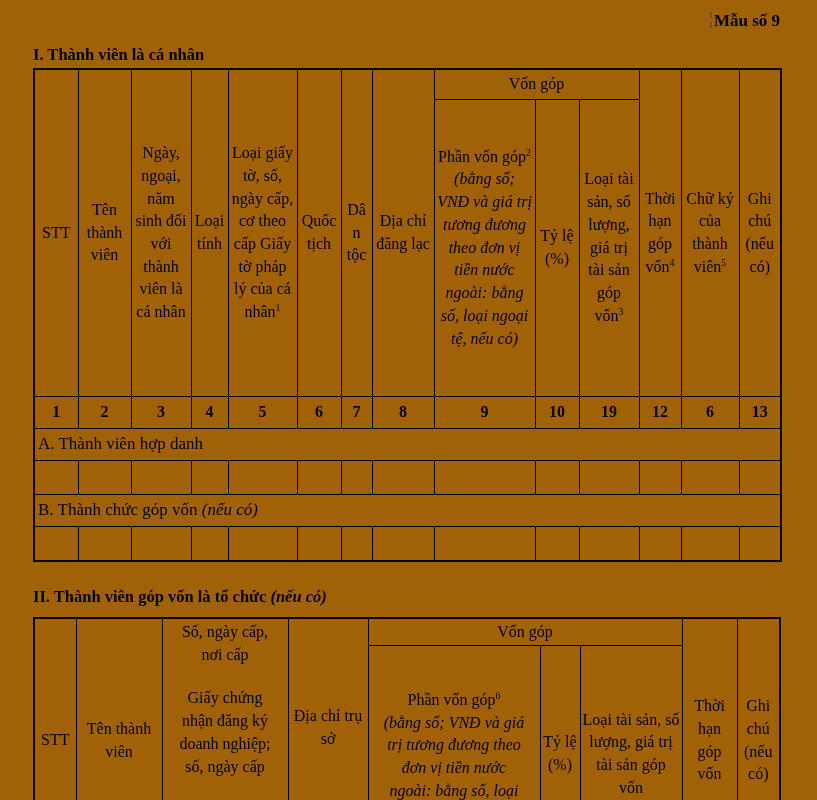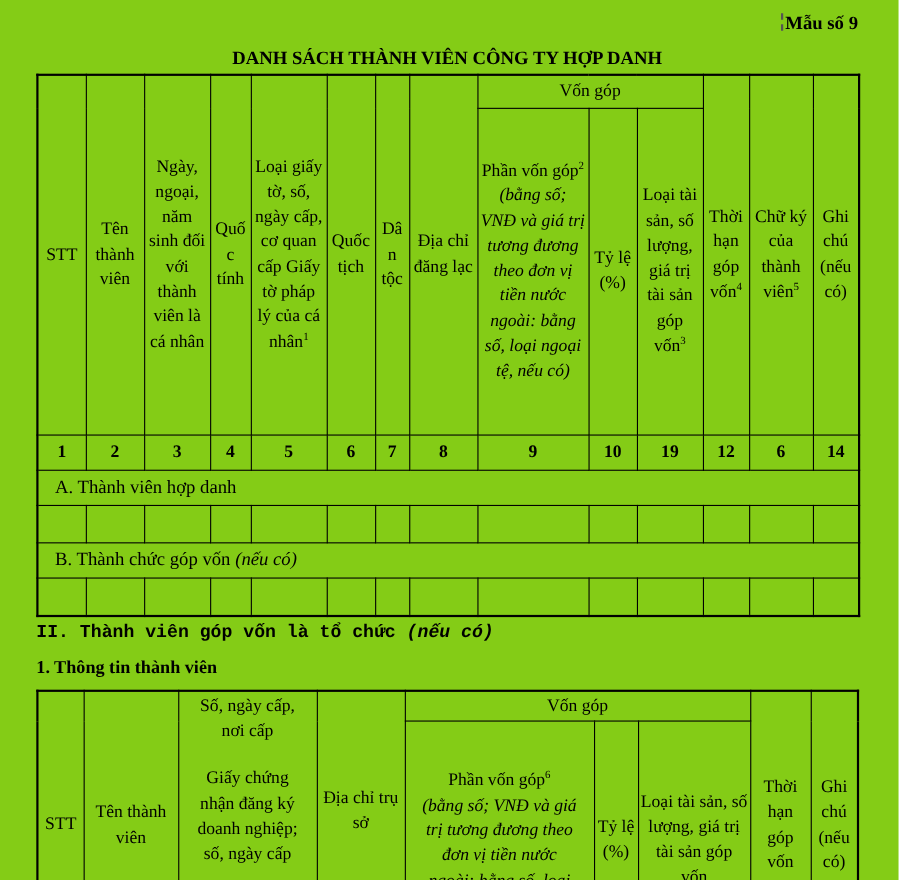--- a/index.html
+++ b/index.html
@@ -1,21 +1,21 @@
 <!DOCTYPE html>
 <html><head>
 <meta charset="utf-8">
 <style>
   html, body { margin: 0; padding: 0; background: #fff; }
   .page {
     position: relative;
     width: 817px;
     height: 800px;
     overflow: hidden;
-    background: #84cc16;
+    background: #a16207;
     color: #000000;
     font-family: "Liberation Serif", "DejaVu Serif", serif;
   }
   .content { margin-left: 33px; width: 747px; }
 
   .form-label {
     padding-top: 10px;
     text-align: right;
     font-weight: bold;
     font-size: 17px;
@@ -35,21 +35,21 @@
     font-weight: bold;
     font-size: 17px;
     line-height: 22px;
   }
   .sec-heading {
     margin-top: 12px;
     font-weight: bold;
     font-size: 16.5px;
     line-height: 21px;
   }
-  .sec-heading.tight { margin-top: 3px; font-family: Liberation Mono, monospace; }
+  .sec-heading.tight { margin-top: 24px; }
   .sub-heading {
     margin-top: 11px;
     font-weight: bold;
     font-size: 16.5px;
     line-height: 21px;
   }
 
   table {
     border-collapse: collapse;
     table-layout: fixed;
@@ -70,42 +70,42 @@
 
   .t1 { margin-top: 3px; width: 749px; }
   .t2 { margin-top: 10px; width: 748px; }
 
   .row-vg td.vg-cell { height: 29px; }
   .row-main > td { height: 296px; }
   .row-num td { height: 31px; font-weight: bold; }
   .row-band td {
     height: 31px;
     text-align: left;
-    padding-left: 15px;
+    padding-left: 3px;
     font-size: 17px;
   }
   .row-empty td { height: 33px; }
 
   .t2 .row-vg2 td.vg-cell { height: 26px; }
   .t2 .row-main2 > td { height: 210px; }
   .t2 td.cert-cell { vertical-align: top; padding: 2px 8px 0 8px; }
   .t2 td.cert-cell .para2 { margin-top: 21px; }
   .t2 td.addr-cell { padding-bottom: 26px; }
   .t2 td.cap-cell { padding: 6px 12px 0 12px; vertical-align: middle; }
 </style>
 </head>
 <body>
 
 <div class="page">
   <div class="content">
 
     <div class="form-label"><span class="cursor-mark"></span><span>Mẫu số 9</span></div>
 
-    <div class="doc-title">DANH SÁCH THÀNH VIÊN CÔNG TY HỢP DANH</div>
-
+
+    <div class="sec-heading">I. Thành viên là cá nhân</div>
 
     <table class="t1">
       <colgroup>
         <col style="width:44px">
           <col style="width:53px">
           <col style="width:60px">
           <col style="width:37px">
         <col style="width:69px">
           <col style="width:44px">
           <col style="width:31px">
@@ -115,22 +115,22 @@
           <col style="width:60px">
           <col style="width:42px">
         <col style="width:58px">
           <col style="width:42px">
       </colgroup>
       <tbody>
           <tr class="row-vg">
         <td rowspan="2">STT</td>
         <td rowspan="2">Tên thành viên</td>
         <td rowspan="2">Ngày, ngoại, năm sinh đối với thành viên là cá nhân</td>
-        <td rowspan="2">Quốc tính</td>
-        <td rowspan="2"><span>Loại giấy tờ, số, ngày cấp, cơ quan cấp Giấy tờ pháp lý của cá nhân</span><sup>1</sup></td>
+        <td rowspan="2">Loại tính</td>
+        <td rowspan="2"><span>Loại giấy tờ, số, ngày cấp, cơ theo cấp Giấy tờ pháp lý của cá nhân</span><sup>1</sup></td>
         <td rowspan="2">Quốc tịch</td>
         <td rowspan="2">Dân tộc</td>
         <td rowspan="2">Địa chỉ đăng lạc</td>
         <td colspan="3" class="vg-cell">Vốn góp</td>
         <td rowspan="2"><span>Thời hạn góp vốn</span><sup>4</sup></td>
         <td rowspan="2"><span>Chữ ký của thành viên</span><sup>5</sup></td>
         <td rowspan="2">Ghi chú (nếu có)</td>
       </tr>
       <tr class="row-main">
         <td><span>Phần vốn góp</span><sup>2</sup><span class="it"> (bằng số; VNĐ và giá trị tương đương theo đơn vị tiền nước ngoài: bằng số, loại ngoại tệ, nếu có)</span></td>
@@ -144,21 +144,21 @@
         <td>4</td>
         <td>5</td>
         <td>6</td>
         <td>7</td>
         <td>8</td>
         <td>9</td>
         <td>10</td>
         <td>19</td>
         <td>12</td>
         <td>6</td>
-        <td>14</td>
+        <td>13</td>
       </tr>
       <tr class="row-band">
         <td colspan="14">A. Thành viên hợp danh</td>
       </tr>
       <tr class="row-empty">
         <td></td>
             <td></td>
         <td></td>
             <td></td>
         <td></td>
@@ -189,21 +189,20 @@
         <td></td>
             <td></td>
         <td></td>
             <td></td>
       </tr>
     </tbody>
       </table>
 
     <div class="sec-heading tight"><span>II. Thành viên góp vốn là tổ chức </span><span class="it">(nếu có)</span></div>
 
-    <div class="sub-heading">1. Thông tin thành viên</div>
 
     <table class="t2">
       <colgroup>
         <col style="width:42px">
           <col style="width:86px">
           <col style="width:126px">
           <col style="width:80px">
         <col style="width:172px">
           <col style="width:40px">
           <col style="width:102px">

